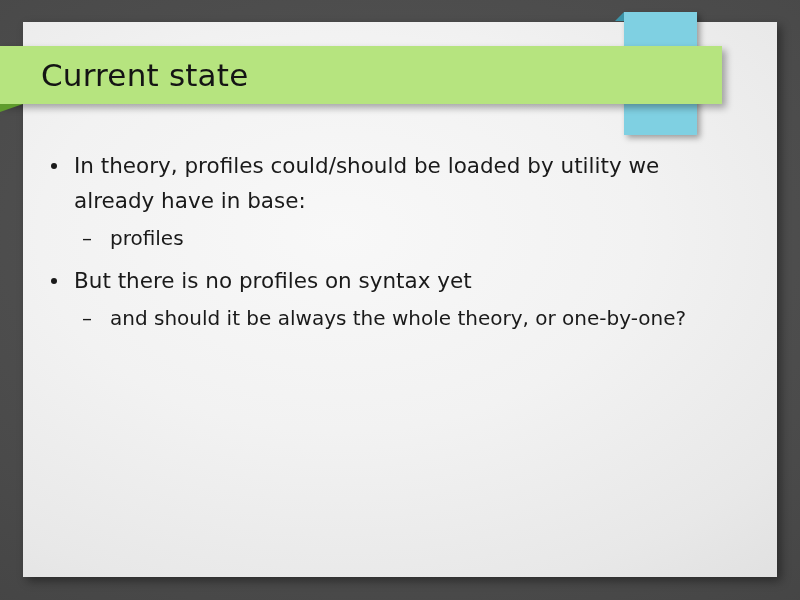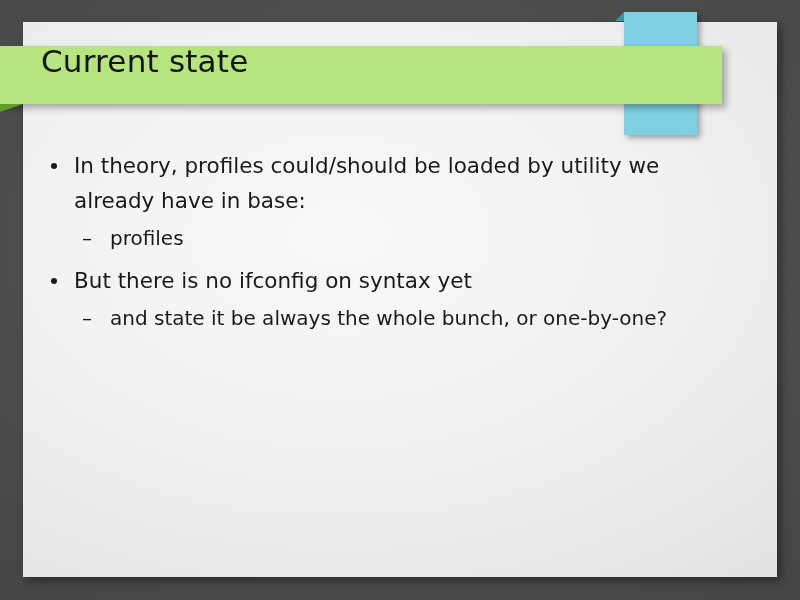--- a/index.html
+++ b/index.html
@@ -59,20 +59,21 @@
   
   #title-banner {
     position: absolute;
     left: 0px;
     top: 46px;
     width: 722px;
     height: 58px;
     background: #b6e47f;
     box-shadow: 4px 4px 7px rgba(0,0,0,0.32);
     display: flex;
+    align-items: center;
   }
   #title-banner-fold {
     position: absolute;
     left: 0px;
     top: 104px;
     width: 0;
     height: 0;
     border-right: 23px solid transparent;
     border-top: 8px solid #5f9c2c;
   }
@@ -167,22 +168,22 @@
       <span class="btext">In theory, profiles could/should be loaded by utility we already have in base:</span>
     </div>
 
     <div class="bullet-row level-2">
       <span class="marker">–</span>
       <span class="btext">profiles</span>
     </div>
 
     <div class="bullet-row level-1">
       <span class="marker"><span class="dot"></span></span>
-      <span class="btext">But there is no ifconfig on syntax yet</span>
+      <span class="btext">But there is no profiles on syntax yet</span>
     </div>
 
     <div class="bullet-row level-2">
       <span class="marker">–</span>
-      <span class="btext">and state it be always the whole bunch, or one-by-one?</span>
+      <span class="btext">and should it be always the whole theory, or one-by-one?</span>
     </div>
 
   </div>
 </div>
 
 </body></html>

